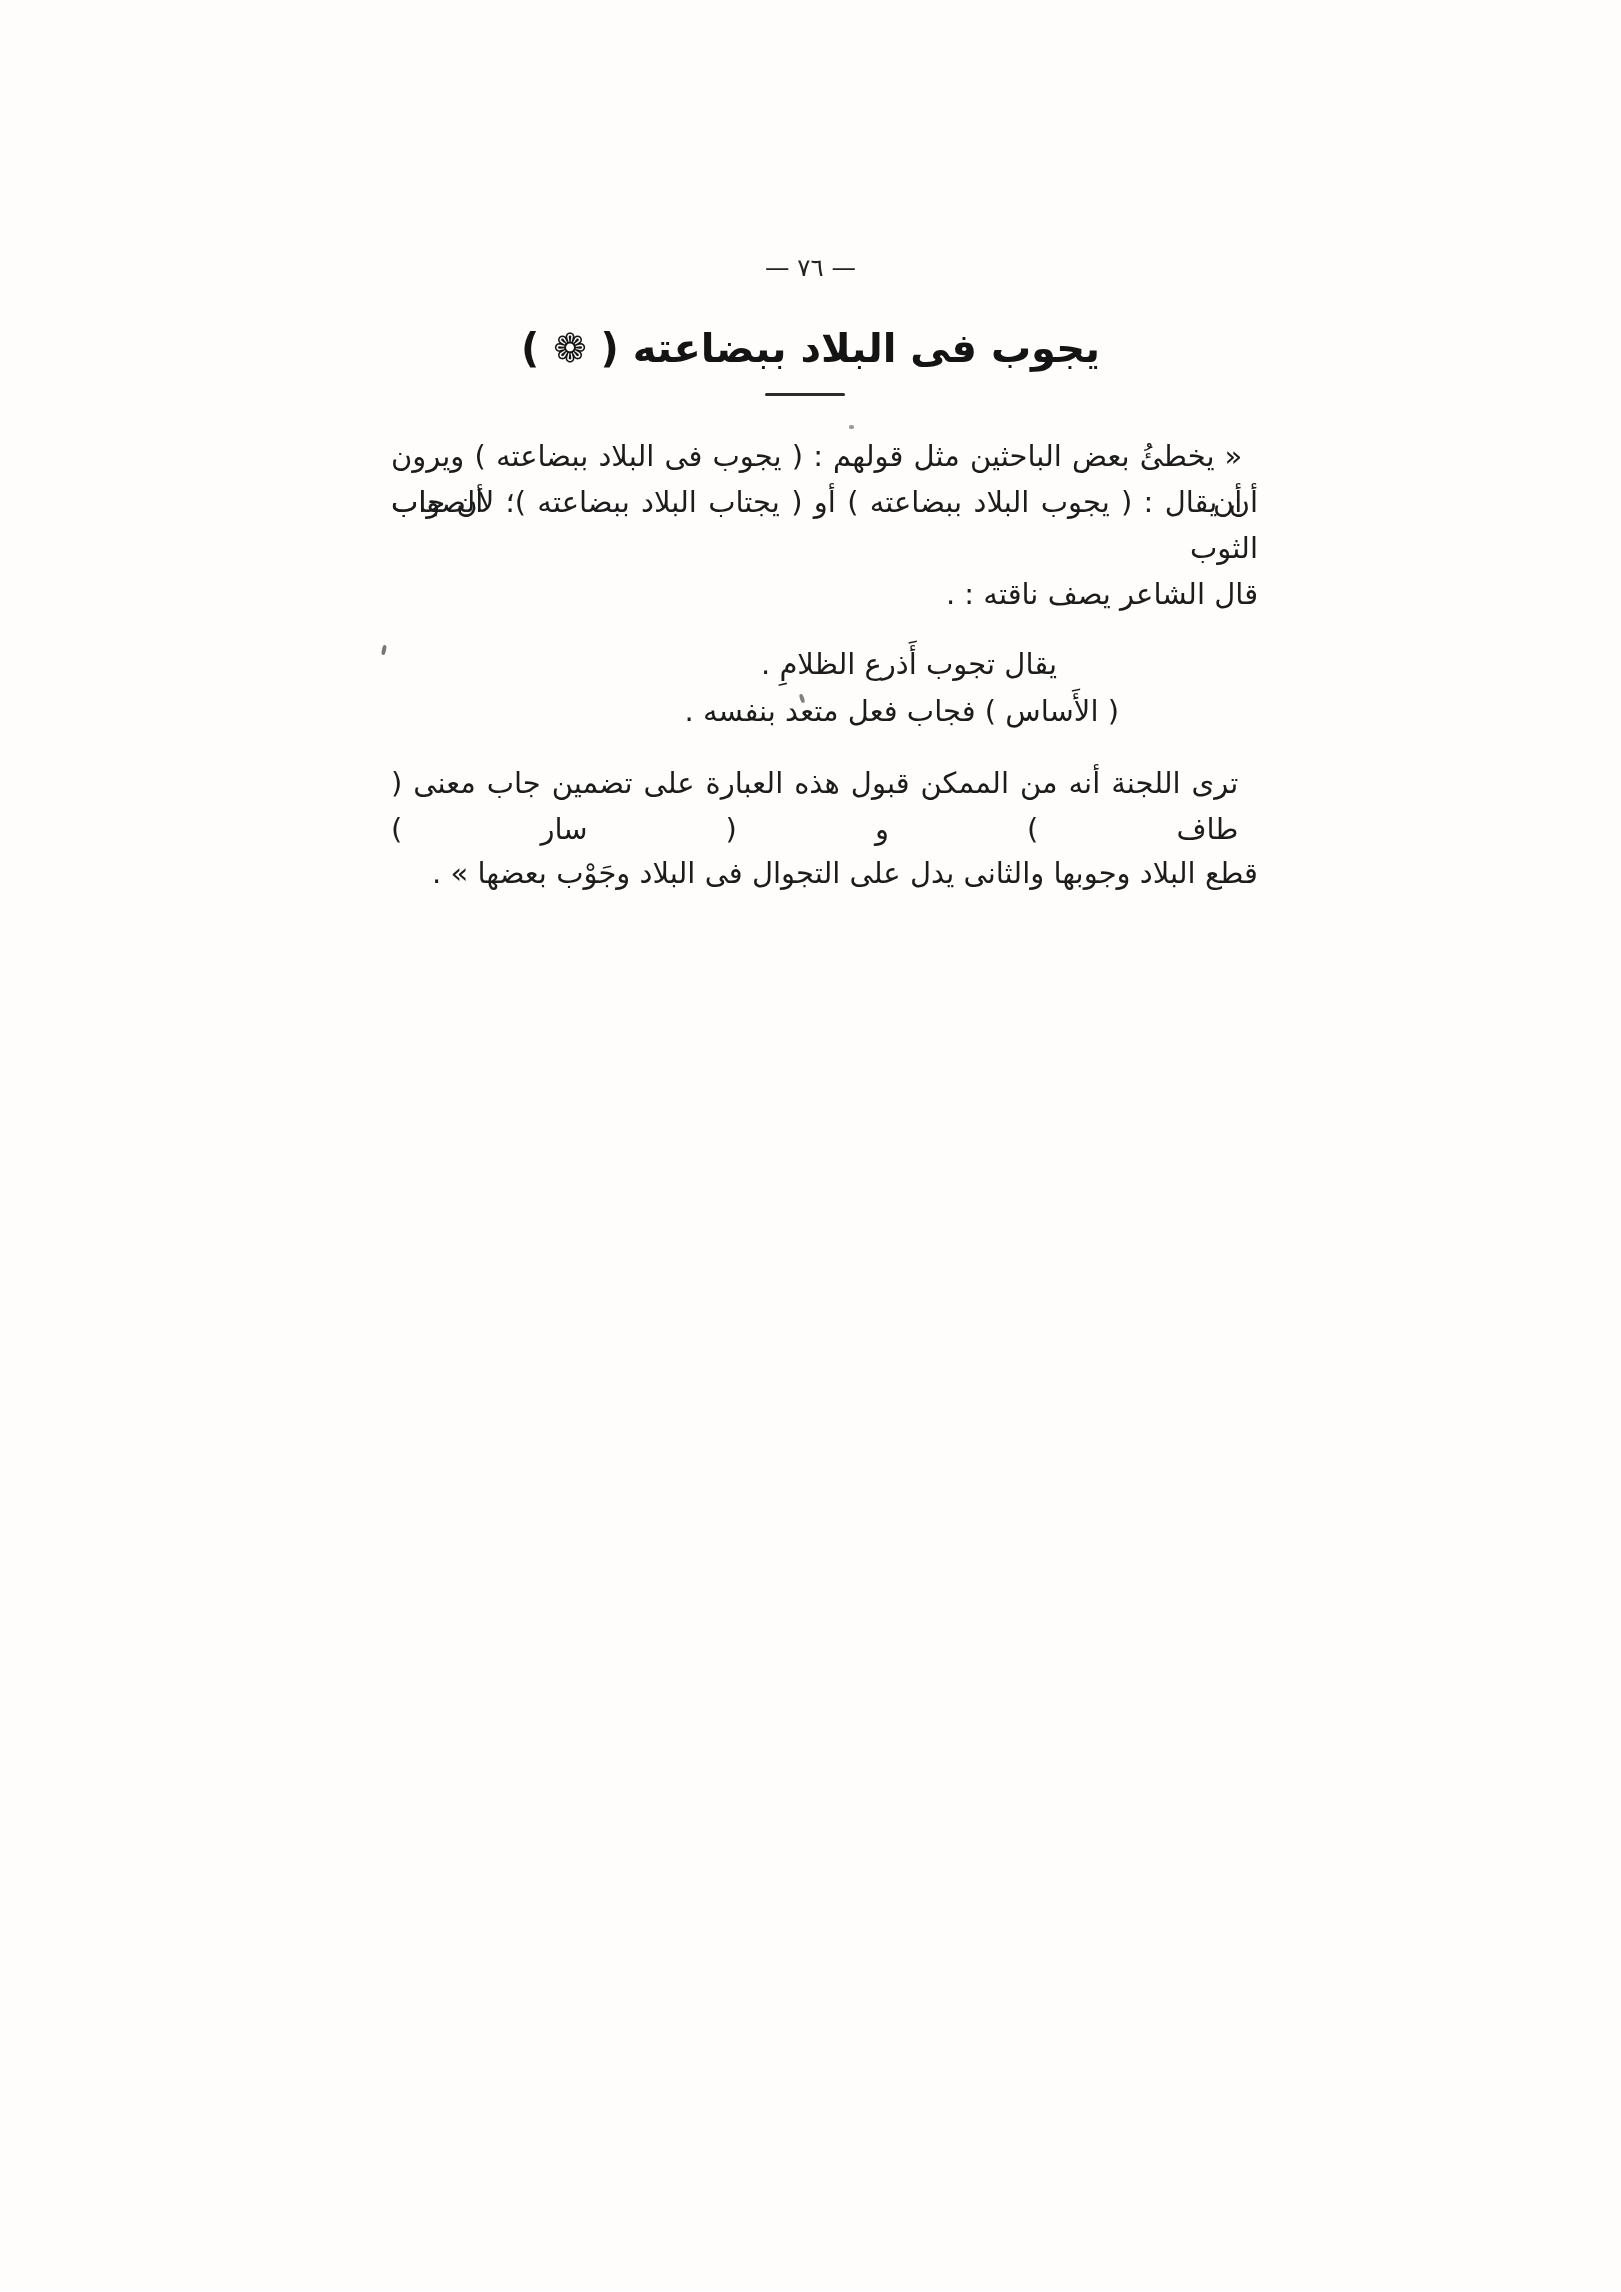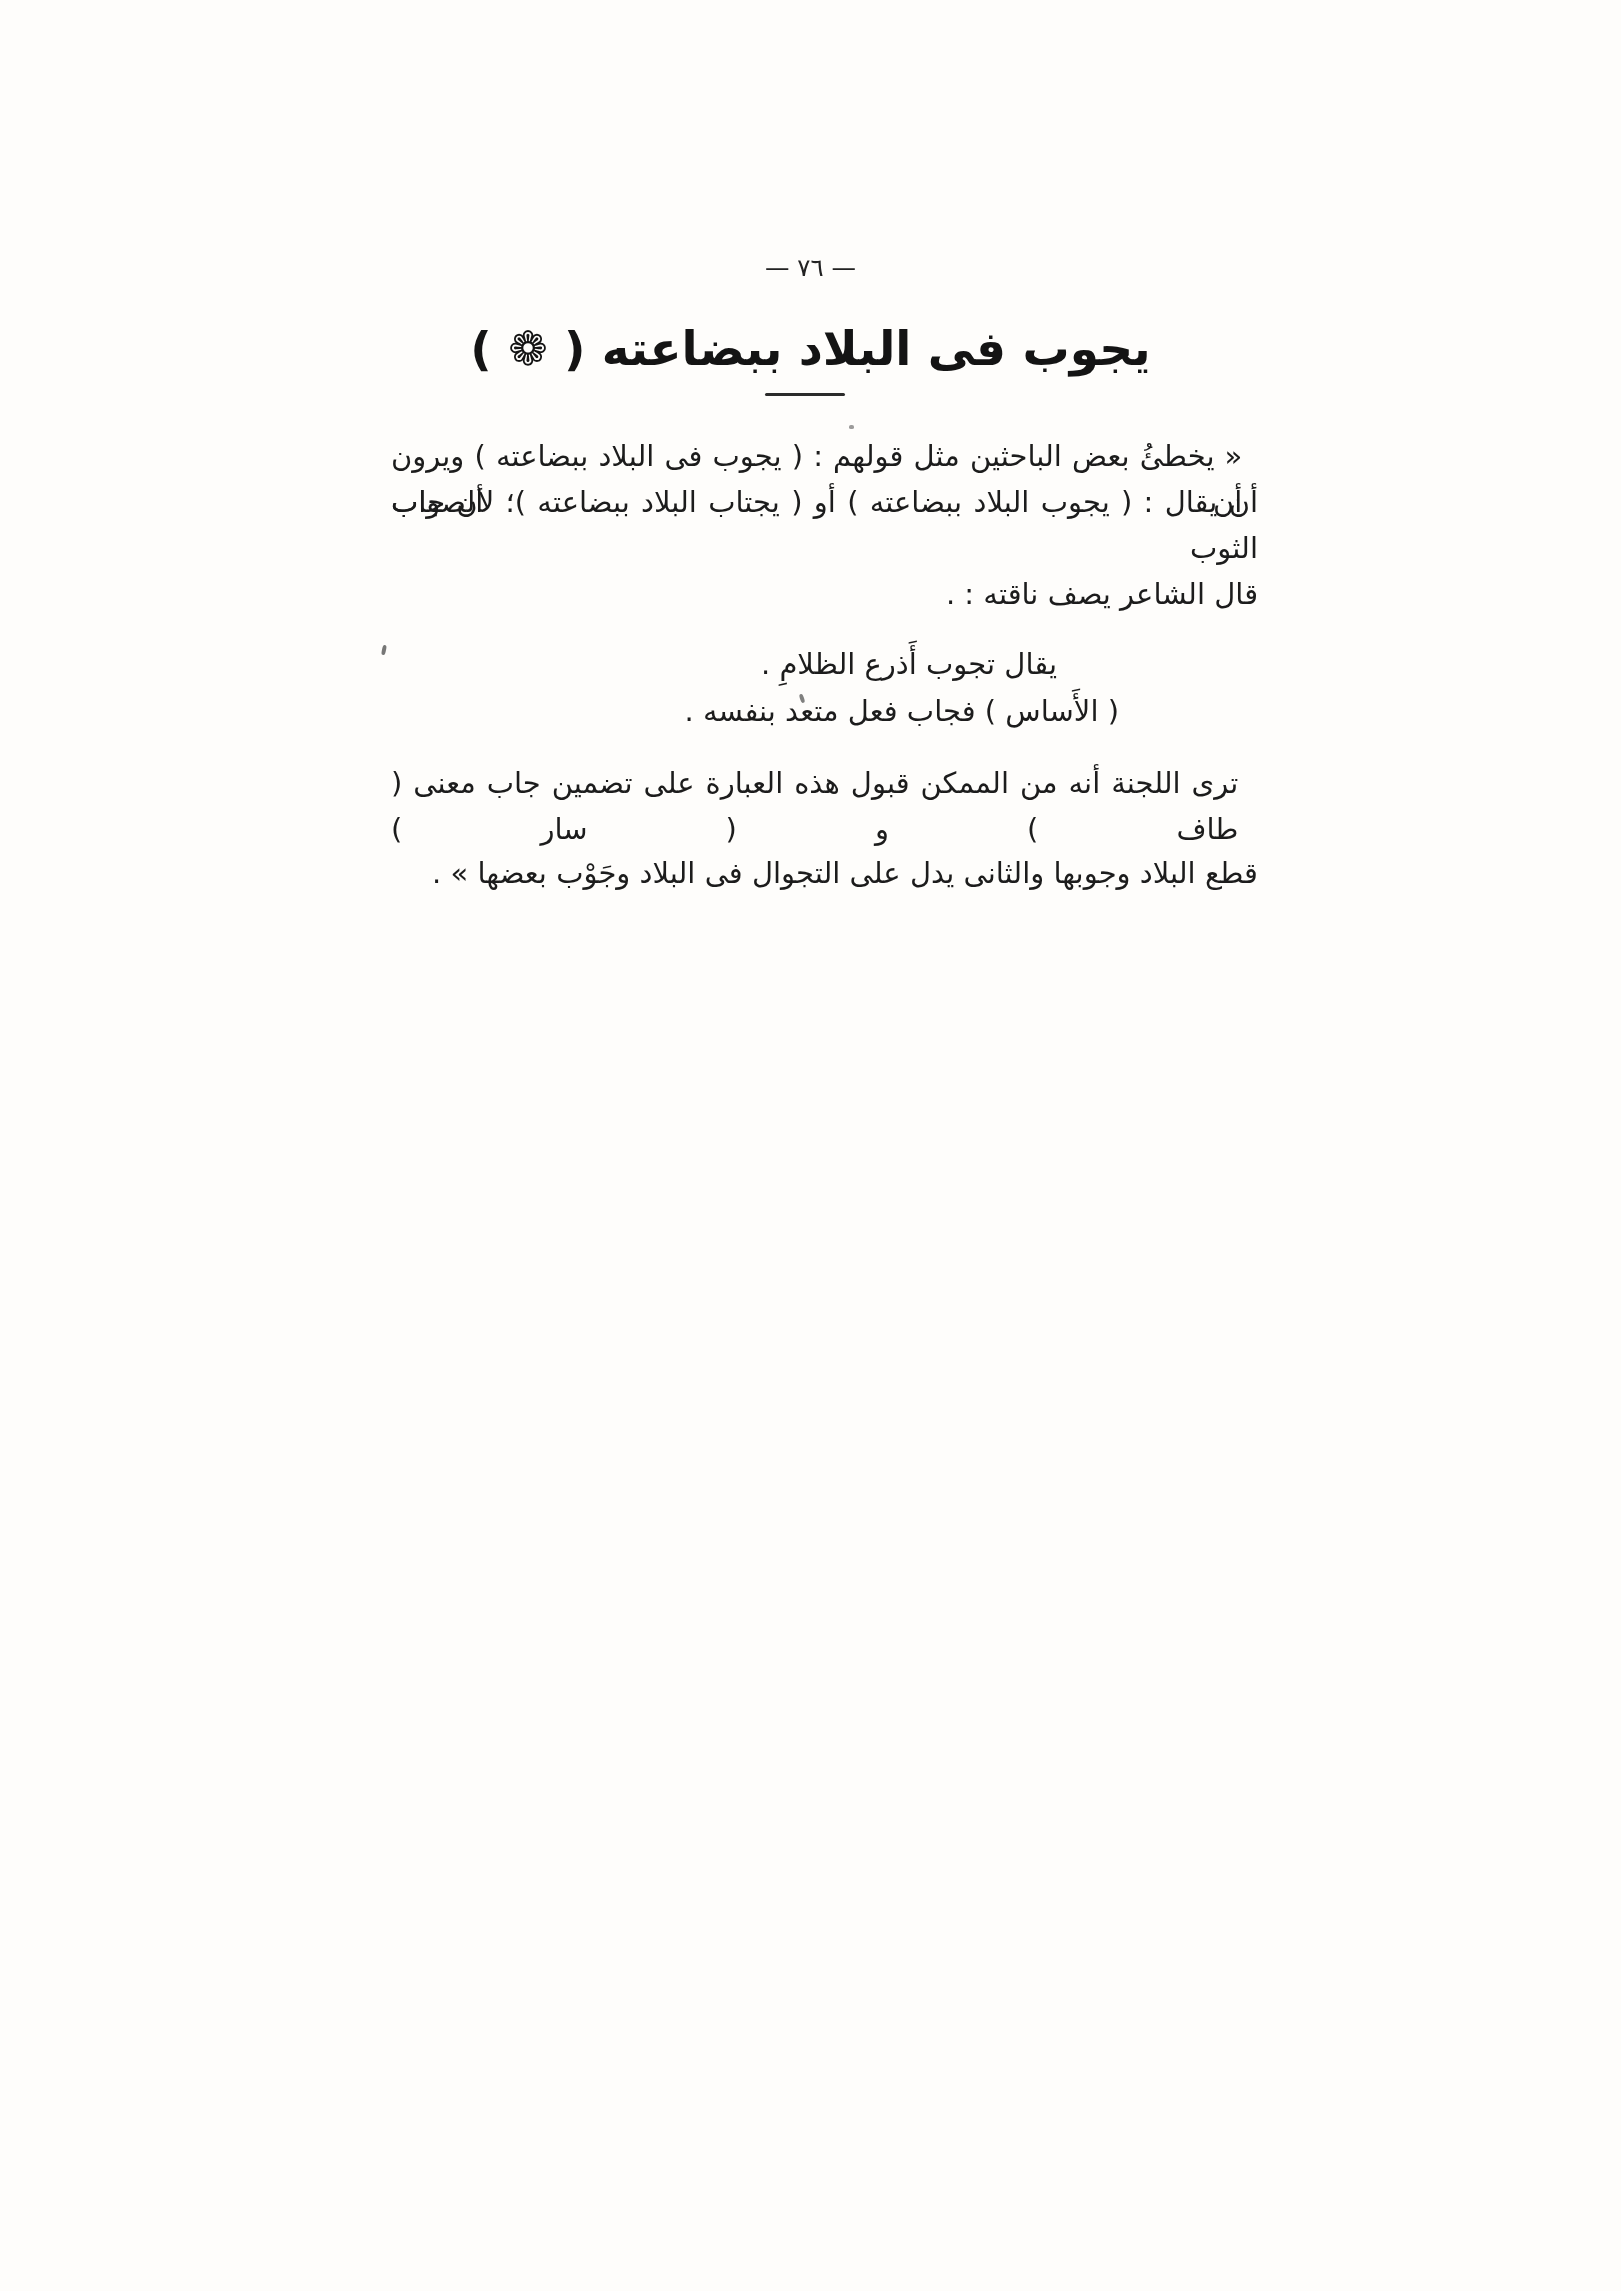--- a/index.html
+++ b/index.html
@@ -20,21 +20,21 @@
     font-size: 24.5px;
     letter-spacing: 2px;
     color: #222;
   }
   .article-title {
     position: absolute;
     top: 320px; left: 377px; width: 867px;
     margin: 0;
     text-align: center;
     direction: rtl;
-    font-size: 47px;
+    font-size: 40px;
     font-weight: bold;
     line-height: 57px;
     color: #141414;
   }
   .title-rule {
     position: absolute;
     top: 393px; left: 765px;
     width: 80px; height: 2.9px;
     background: #2b2b2b;
     border-radius: 2px;

